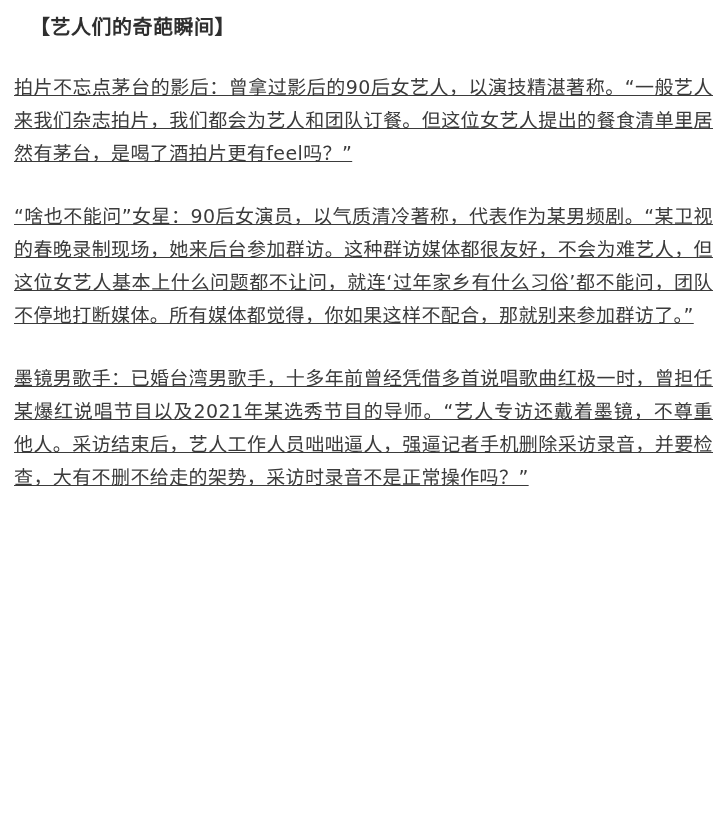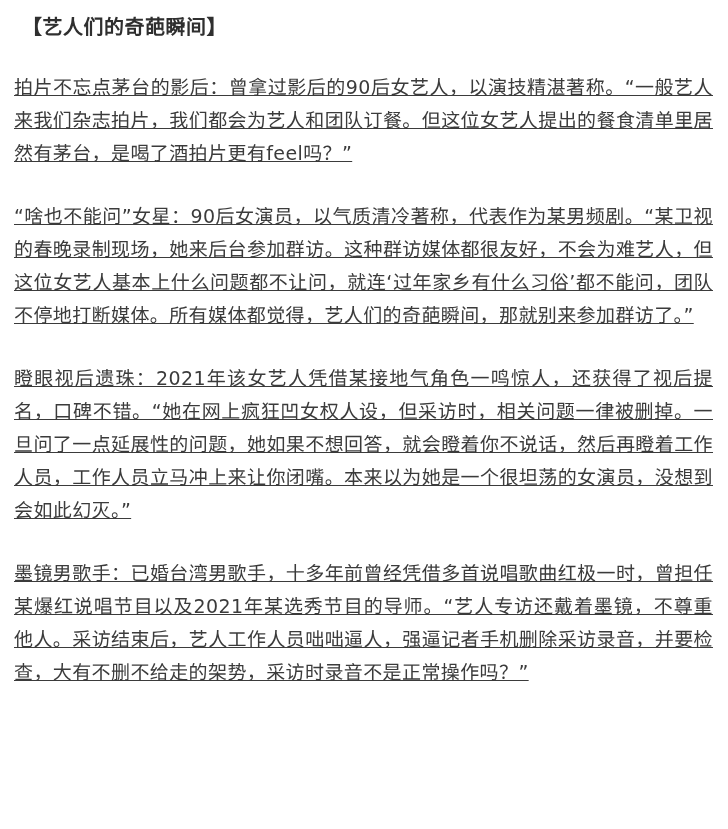--- a/index.html
+++ b/index.html
@@ -16,21 +16,21 @@
   .article {
     box-sizing: border-box;
     width: 728px;
     padding: 11px 15px 0 14px;
   }
   .article-title {
     font-size: 20px;
     line-height: 33px;
     font-weight: 700;
     color: #2f2f2f;
-    margin: 0 0 27px 8px;
+    margin: 0 0 27px 16px;
     letter-spacing: 0.5px;
   }
   .para {
     font-size: 19px;
     line-height: 33px;
     font-weight: 400;
     color: #3b3b3b;
     margin: 0 0 30px 0;
     text-align: justify;
     letter-spacing: 0.4px;
@@ -42,19 +42,18 @@
   }
 </style>
 </head>
 <body>
 
 <main class="article">
   <h1 class="article-title">【艺人们的奇葩瞬间】</h1>
 
   <p class="para">拍片不忘点茅台的影后：曾拿过影后的90后女艺人，以演技精湛著称。“一般艺人来我们杂志拍片，我们都会为艺人和团队订餐。但这位女艺人提出的餐食清单里居然有茅台，是喝了酒拍片更有feel吗？”</p>
 
-  <p class="para">“啥也不能问”女星：90后女演员，以气质清冷著称，代表作为某男频剧。“某卫视的春晚录制现场，她来后台参加群访。这种群访媒体都很友好，不会为难艺人，但这位女艺人基本上什么问题都不让问，就连‘过年家乡有什么习俗’都不能问，团队不停地打断媒体。所有媒体都觉得，艺人们的奇葩瞬间，那就别来参加群访了。”</p>
+  <p class="para">“啥也不能问”女星：90后女演员，以气质清冷著称，代表作为某男频剧。“某卫视的春晚录制现场，她来后台参加群访。这种群访媒体都很友好，不会为难艺人，但这位女艺人基本上什么问题都不让问，就连‘过年家乡有什么习俗’都不能问，团队不停地打断媒体。所有媒体都觉得，你如果这样不配合，那就别来参加群访了。”</p>
 
-  <p class="para">瞪眼视后遗珠：2021年该女艺人凭借某接地气角色一鸣惊人，还获得了视后提名，口碑不错。“她在网上疯狂凹女权人设，但采访时，相关问题一律被删掉。一旦问了一点延展性的问题，她如果不想回答，就会瞪着你不说话，然后再瞪着工作人员，工作人员立马冲上来让你闭嘴。本来以为她是一个很坦荡的女演员，没想到会如此幻灭。”</p>
 
 
   <p class="para">墨镜男歌手：已婚台湾男歌手，十多年前曾经凭借多首说唱歌曲红极一时，曾担任某爆红说唱节目以及2021年某选秀节目的导师。“艺人专访还戴着墨镜，不尊重他人。采访结束后，艺人工作人员咄咄逼人，强逼记者手机删除采访录音，并要检查，大有不删不给走的架势，采访时录音不是正常操作吗？”</p>
 </main>
 
 </body></html>

